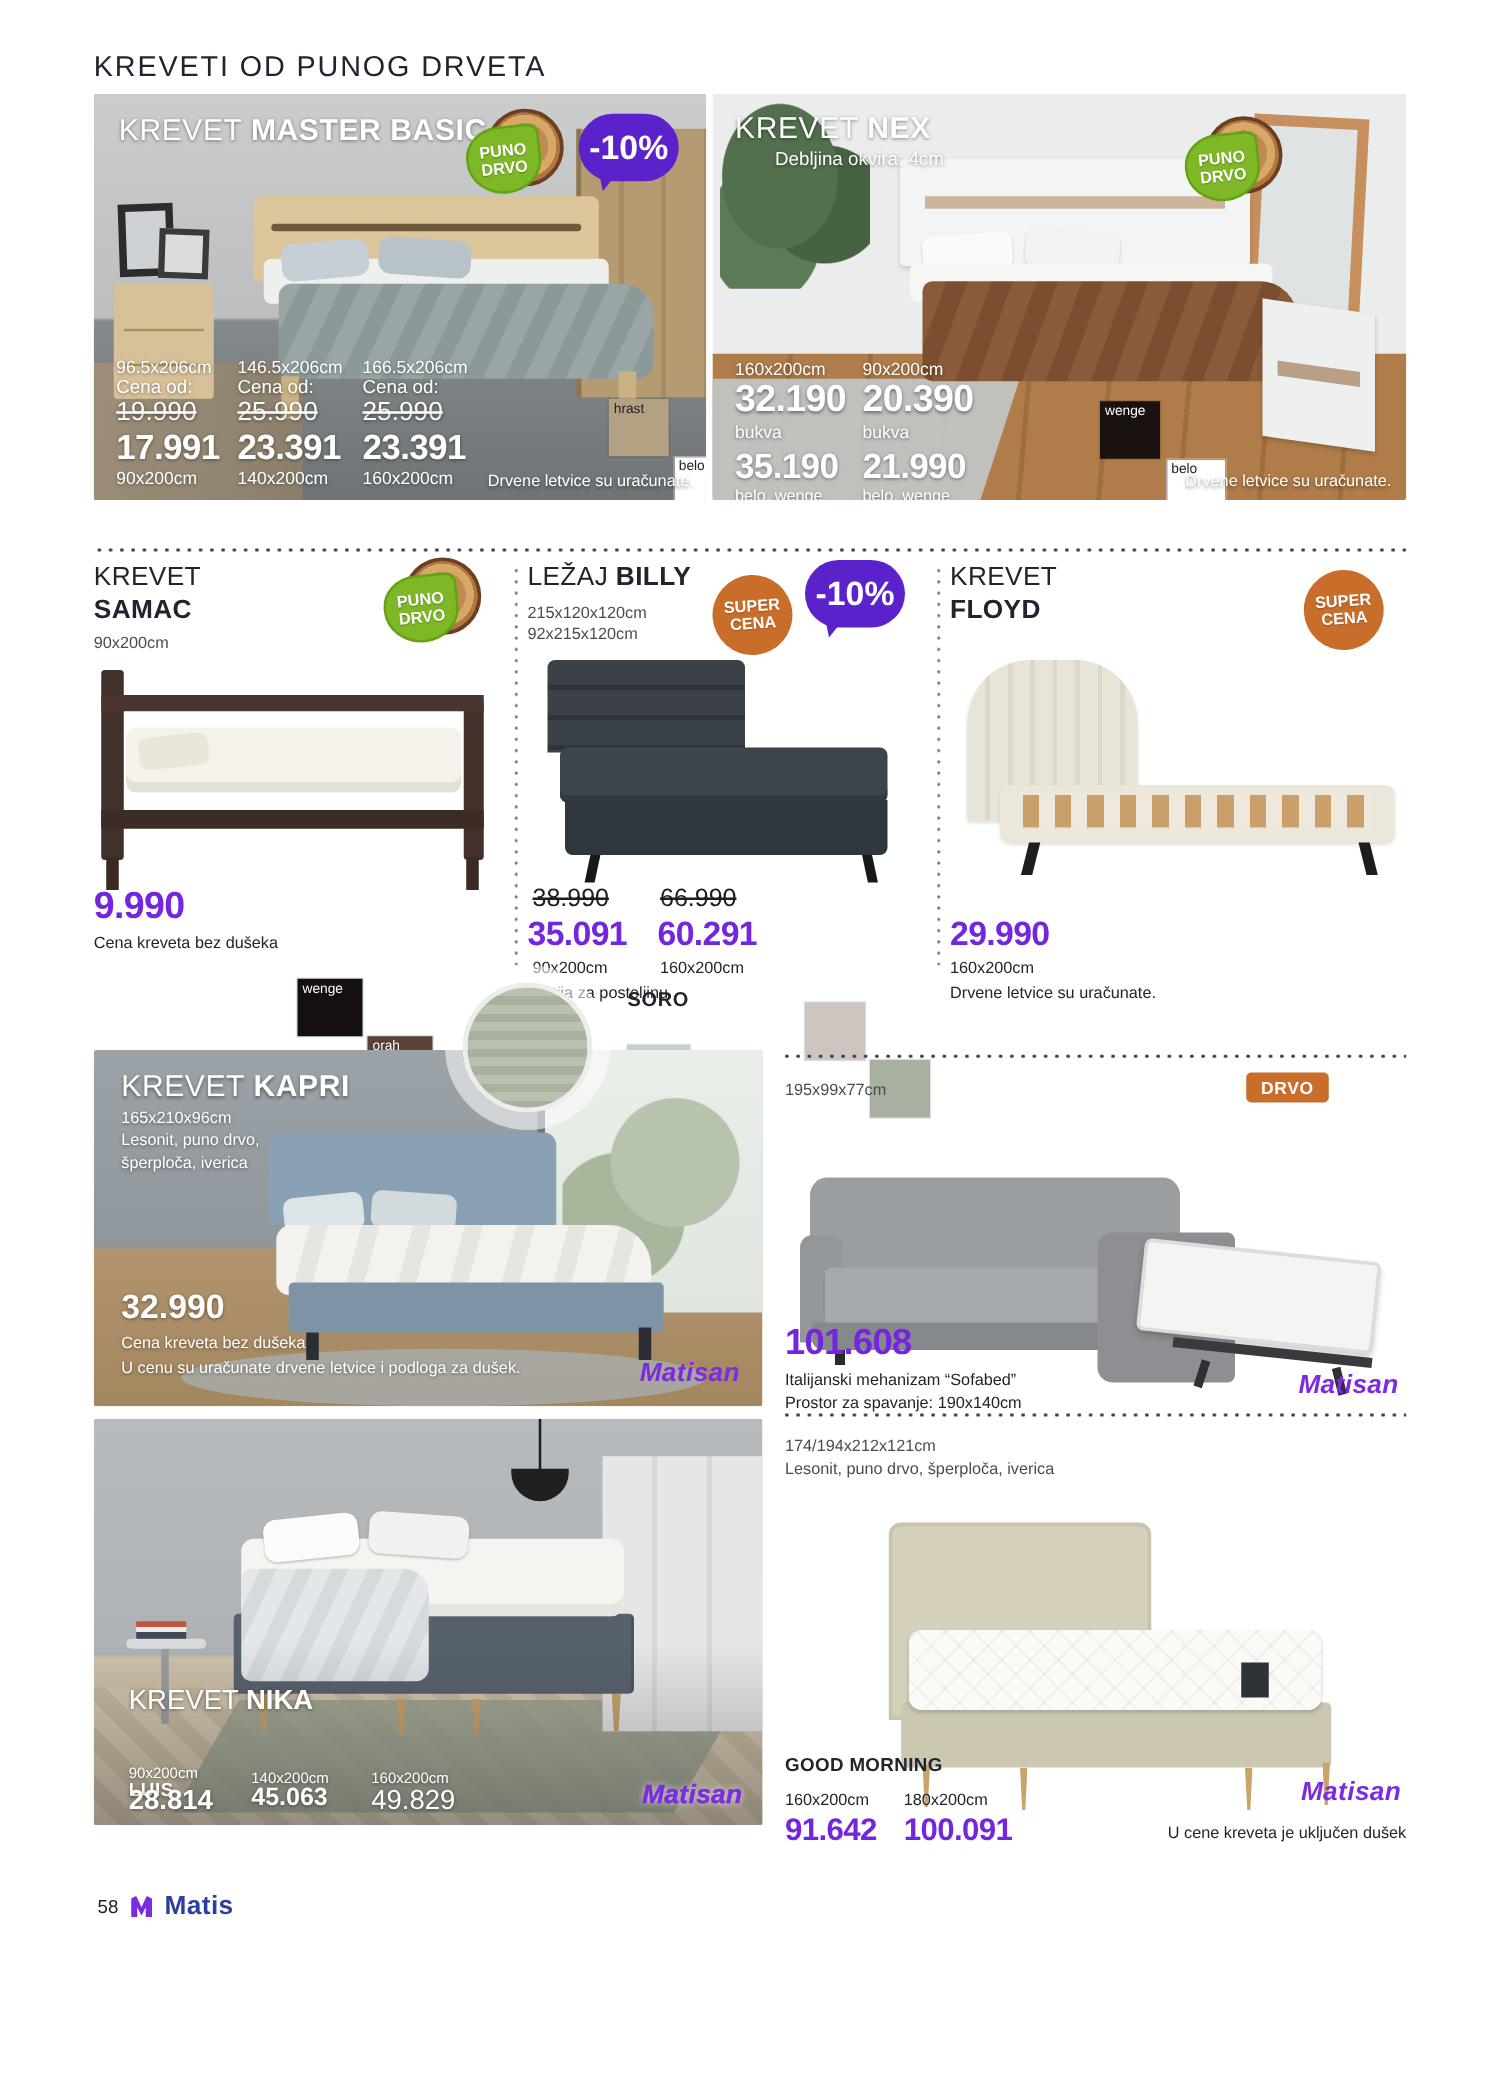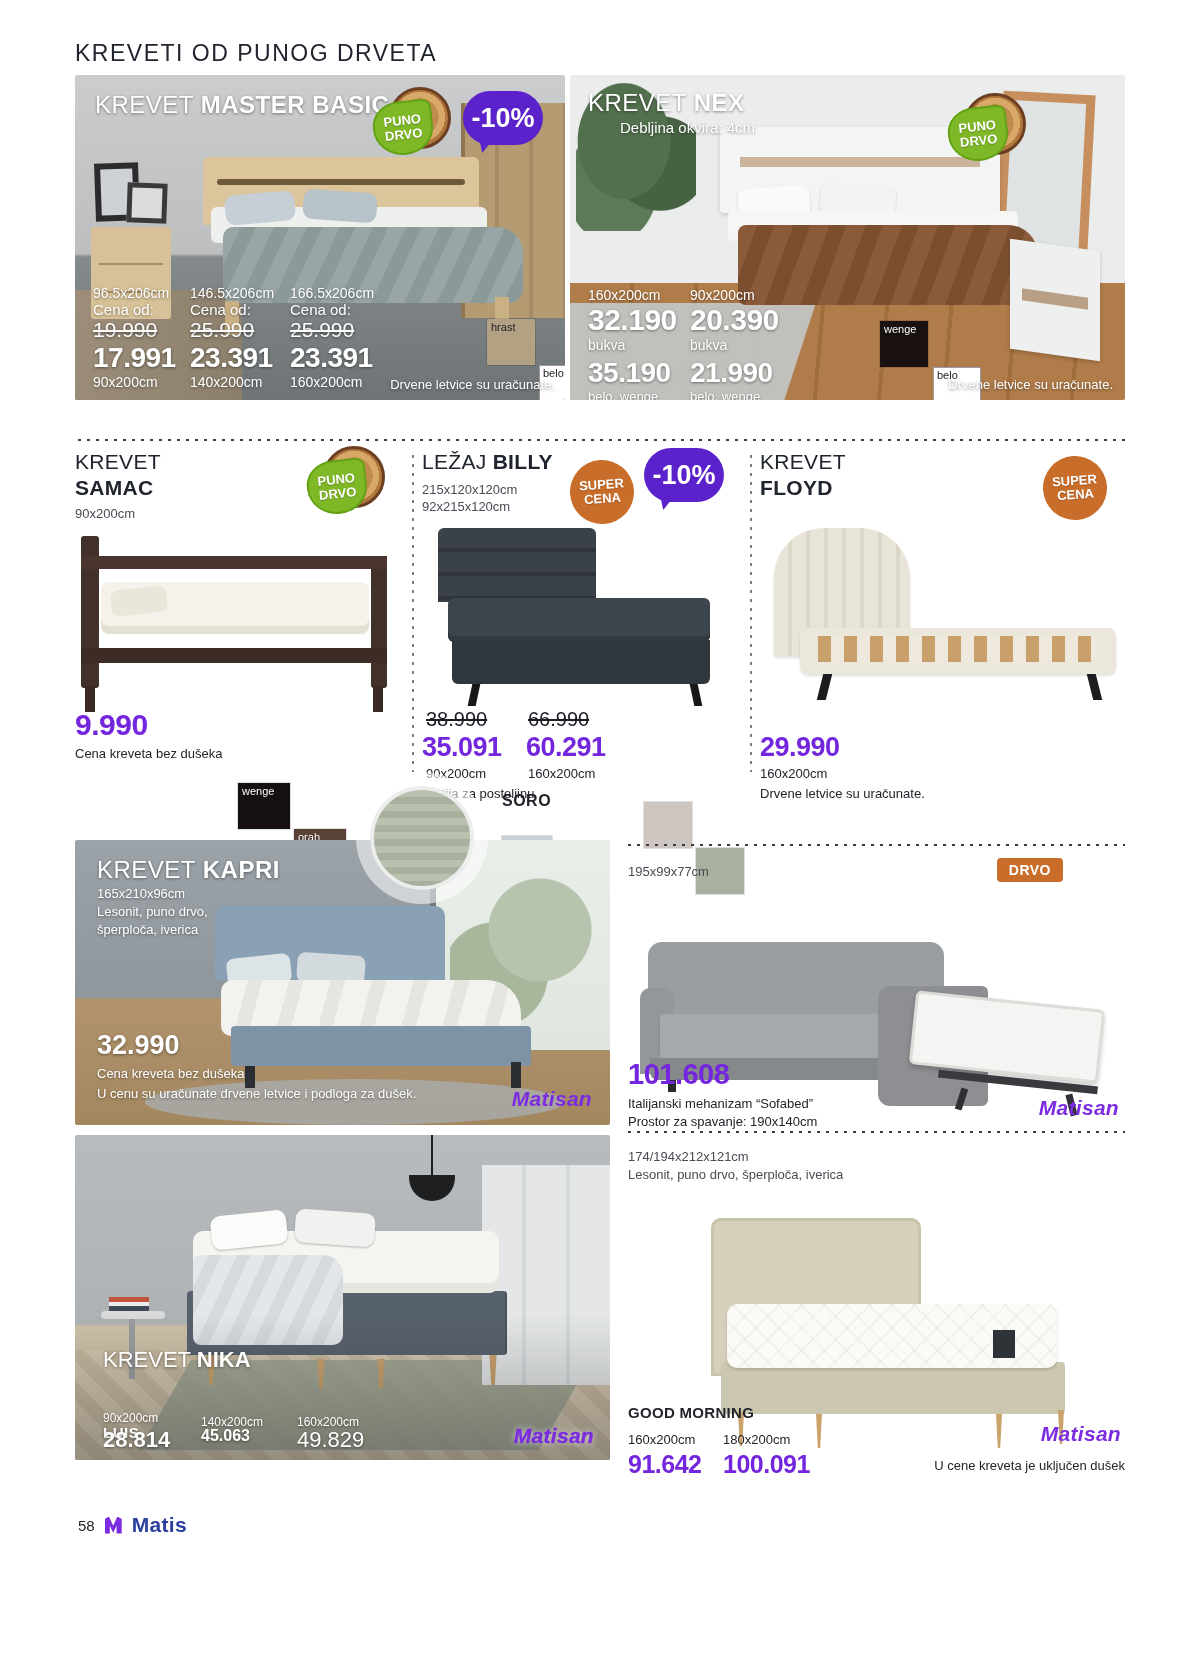--- a/index.html
+++ b/index.html
@@ -473,21 +473,21 @@
       <div class="shape" style="inset:0; background:linear-gradient(180deg,transparent 55%,rgba(35,40,45,.35));"></div>
     </div>
     <div class="abs on-photo" style="left:28px; top:212px; font-size:22px; font-weight:300;">
       <span>KREVET </span><b style="font-weight:800;">NIKA</b>
     </div>
     <div class="abs on-photo" style="left:28px; top:262px; font-size:15px; font-weight:700; letter-spacing:.5px;margin-top:27px;">LUIS</div>
     <div class="abs on-photo" style="left:28px; top:276px; font-size:12px;">90x200cm</div>
     <div class="abs on-photo" style="left:126px; top:280px; font-size:12px;">140x200cm</div>
     <div class="abs on-photo" style="left:222px; top:280px; font-size:12px;">160x200cm</div>
     <div class="abs on-photo" style="left:28px; top:292px; font-size:22px; font-weight:800;">28.814</div>
-    <div class="abs on-photo" style="left:126px; top:292px; font-size:16px; font-weight:800;">45.063</div>
+    <div class="abs on-photo" style="left:126px; top:292px; font-size:20px; font-weight:800;">45.063</div>
     <div class="abs on-photo" style="left:222px; top:292px; font-size:22px; font-weight:400;text-align:right;">49.829</div>
     <div class="abs matisan" style="right:16px; bottom:12px; color:#fff; text-shadow:0 1px 3px rgba(0,0,0,.4); -webkit-text-stroke:.4px #7b2be0; color:#7b2be0; text-shadow:0 0 6px rgba(255,255,255,.8);">Matisan</div>
   </div>
 
   <div class="abs" style="left:628px; top:1142px; width:497px; height:360px;">
     <div class="t-small gray" style="margin-top:7px;">174/194x212x121cm</div>
     <div class="t-small gray" style="margin-top:3px;">Lesonit, puno drvo, šperploča, iverica</div>
     <div class="abs" style="left:35px; top:70px; width:420px; height:205px;">
       <div class="shape bl-head"></div>
       <div class="shape bl-base"></div>

